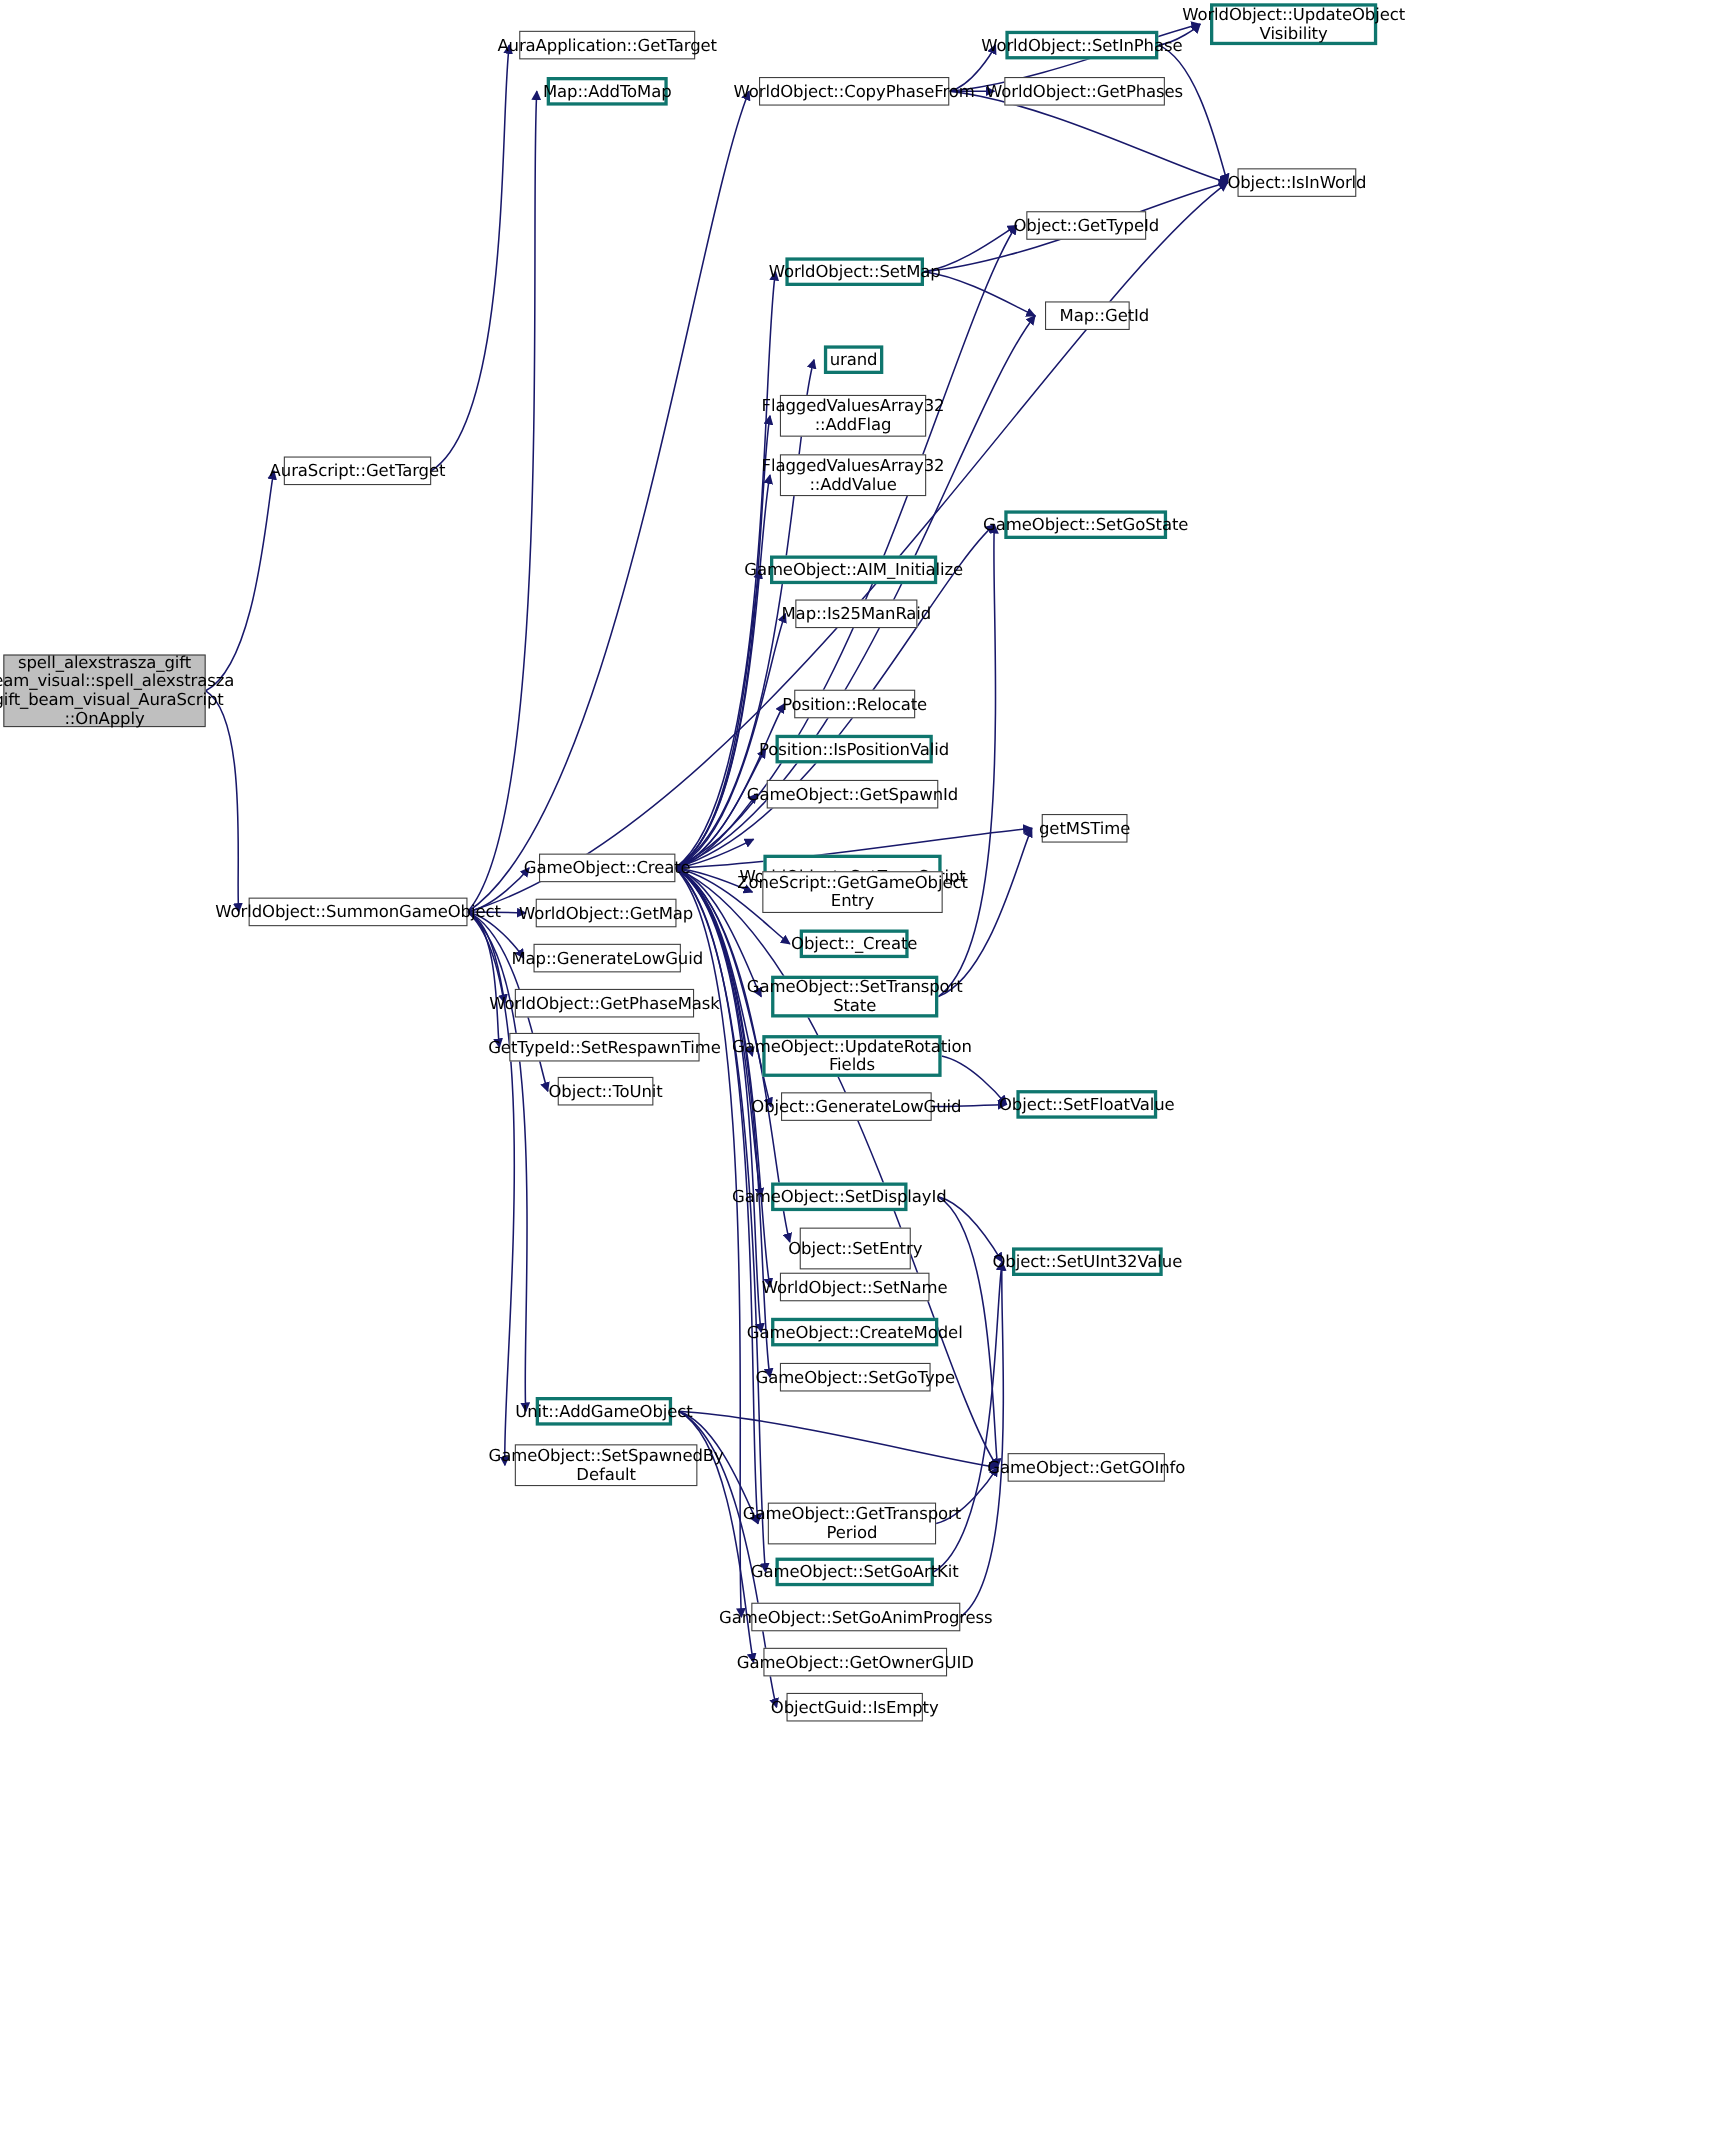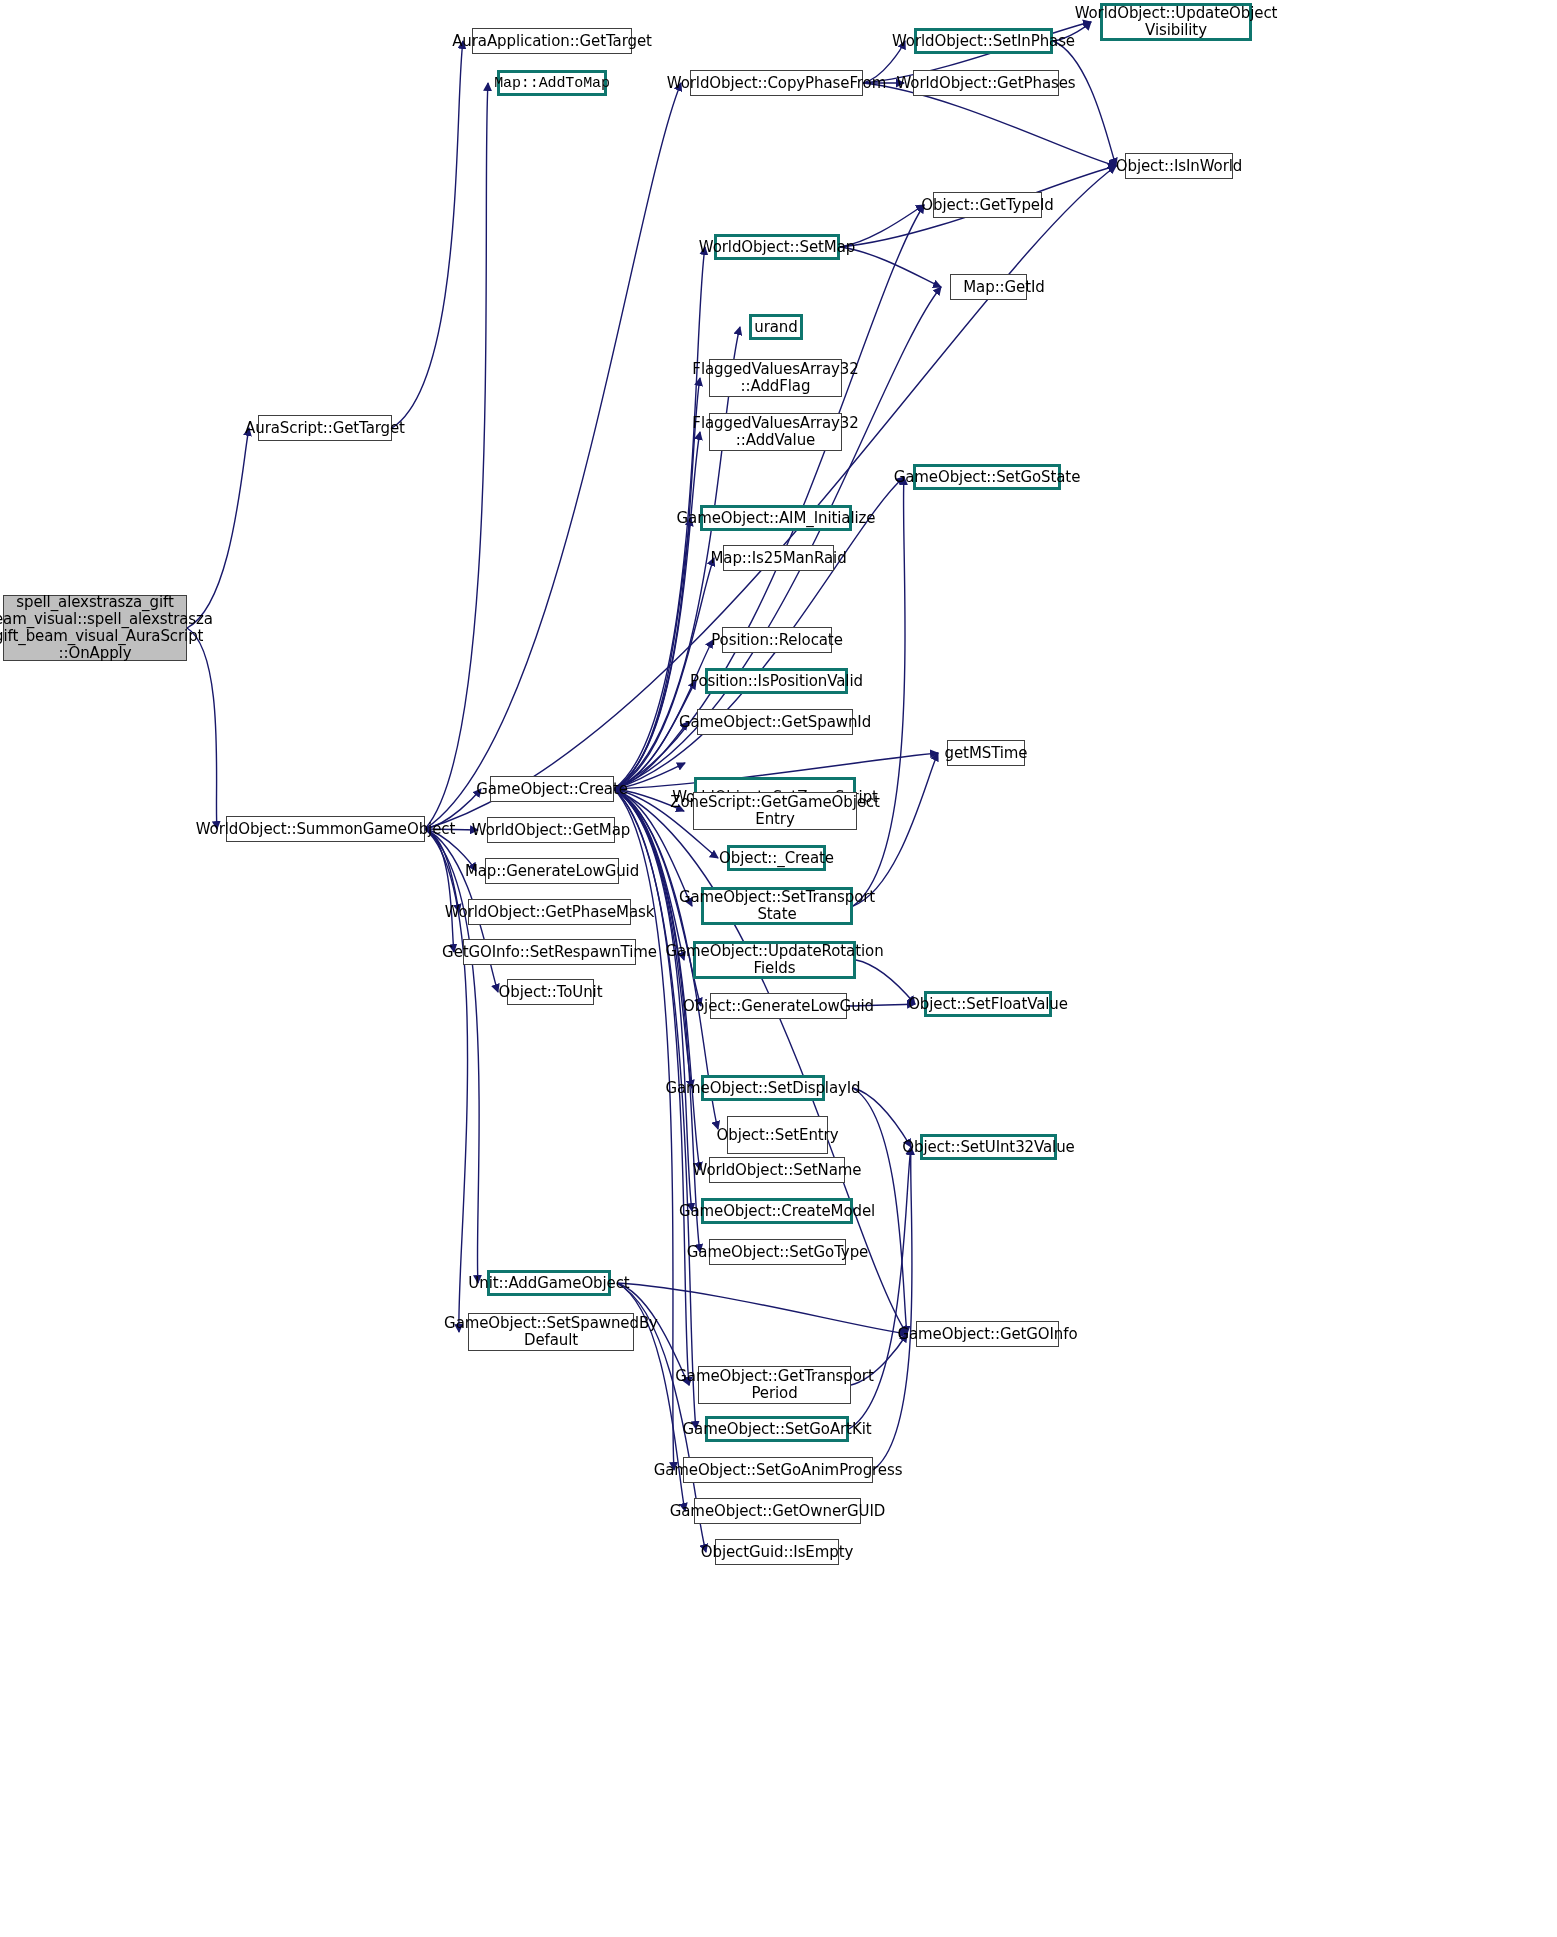--- a/index.html
+++ b/index.html
@@ -89,21 +89,21 @@
         <path d="M849,1429 C905.832,1395.16 904.38,1192.12 911,1147" marker-end="url(#ah)"></path>
         <path d="M873,1470 C927.798,1431.24 908,1198.68 911,1147" marker-end="url(#ah)"></path>
       </g>
   </svg>
   <div id="nodes">
       <div class="node root" style="left: 3px; top: 595px; width: 184px; height: 66px;">spell_alexstrasza_gift
 _beam_visual::spell_alexstrasza
 _gift_beam_visual_AuraScript
 ::OnApply</div>
       <div class="node" style="left: 472px; top: 28px; width: 160px; height: 26px;">AuraApplication::GetTarget</div>
-      <div class="node red" style="left: 497px; top: 70px; width: 110px; height: 26px; font-family: Liberation Mono, monospace;">Map::AddToMap</div>
+      <div class="node red" style="left: 497px; top: 70px; width: 110px; height: 26px;">Map::AddToMap</div>
       <div class="node" style="left: 690px; top: 70px; width: 173px; height: 26px;">WorldObject::CopyPhaseFrom</div>
       <div class="node red" style="left: 914px; top: 28px; width: 139px; height: 26px;">WorldObject::SetInPhase</div>
       <div class="node" style="left: 913px; top: 70px; width: 146px; height: 26px;">WorldObject::GetPhases</div>
       <div class="node red" style="left: 1100px; top: 3px; width: 152px; height: 38px;">WorldObject::UpdateObject
 Visibility</div>
       <div class="node" style="left: 1125px; top: 153px; width: 108px; height: 26px;">Object::IsInWorld</div>
       <div class="node" style="left: 933px; top: 192px; width: 109px; height: 26px;">Object::GetTypeId</div>
       <div class="node red" style="left: 714px; top: 234px; width: 126px; height: 26px;">WorldObject::SetMap</div>
       <div class="node" style="left: 950px; top: 274px; width: 77px; height: 26px; padding-left: 31px;">Map::GetId</div>
       <div class="node red" style="left: 749px; top: 314px; width: 54px; height: 26px;">urand</div>
@@ -124,21 +124,21 @@
       <div class="node" style="left: 490px; top: 776px; width: 124px; height: 26px;">GameObject::Create</div>
       <div class="node" style="left: 226px; top: 816px; width: 199px; height: 26px;">WorldObject::SummonGameObject</div>
       <div class="node" style="left: 487px; top: 817px; width: 128px; height: 26px;">WorldObject::GetMap</div>
       <div class="node red" style="left: 727px; top: 845px; width: 99px; height: 26px;">Object::_Create</div>
       <div class="node" style="left: 485px; top: 858px; width: 134px; height: 26px;">Map::GenerateLowGuid</div>
       <div class="node red" style="left: 701px; top: 887px; width: 152px; height: 38px;">GameObject::SetTransport
 State</div>
       <div class="node" style="left: 468px; top: 899px; width: 163px; height: 26px;">WorldObject::GetPhaseMask</div>
       <div class="node red" style="left: 693px; top: 941px; width: 163px; height: 38px;">GameObject::UpdateRotation
 Fields</div>
-      <div class="node" style="left: 463px; top: 939px; width: 173px; height: 26px;">GetGOInfo::SetRespawnTime</div>
+      <div class="node" style="left: 463px; top: 939px; width: 173px; height: 26px;">GetTypeId::SetRespawnTime</div>
       <div class="node" style="left: 710px; top: 993px; width: 137px; height: 26px;">Object::GenerateLowGuid</div>
       <div class="node red" style="left: 924px; top: 991px; width: 128px; height: 26px;">Object::SetFloatValue</div>
       <div class="node" style="left: 507px; top: 979px; width: 87px; height: 26px;">Object::ToUnit</div>
       <div class="node red" style="left: 701px; top: 1075px; width: 124px; height: 26px;">GameObject::SetDisplayId</div>
       <div class="node" style="left: 727px; top: 1116px; width: 101px; height: 38px;">Object::SetEntry</div>
       <div class="node red" style="left: 920px; top: 1134px; width: 137px; height: 26px;">Object::SetUInt32Value</div>
       <div class="node" style="left: 709px; top: 1157px; width: 136px; height: 26px;">WorldObject::SetName</div>
       <div class="node red" style="left: 701px; top: 1198px; width: 152px; height: 26px;">GameObject::CreateModel</div>
       <div class="node" style="left: 709px; top: 1239px; width: 137px; height: 26px;">GameObject::SetGoType</div>
       <div class="node red" style="left: 487px; top: 1270px; width: 124px; height: 26px;">Unit::AddGameObject</div>

